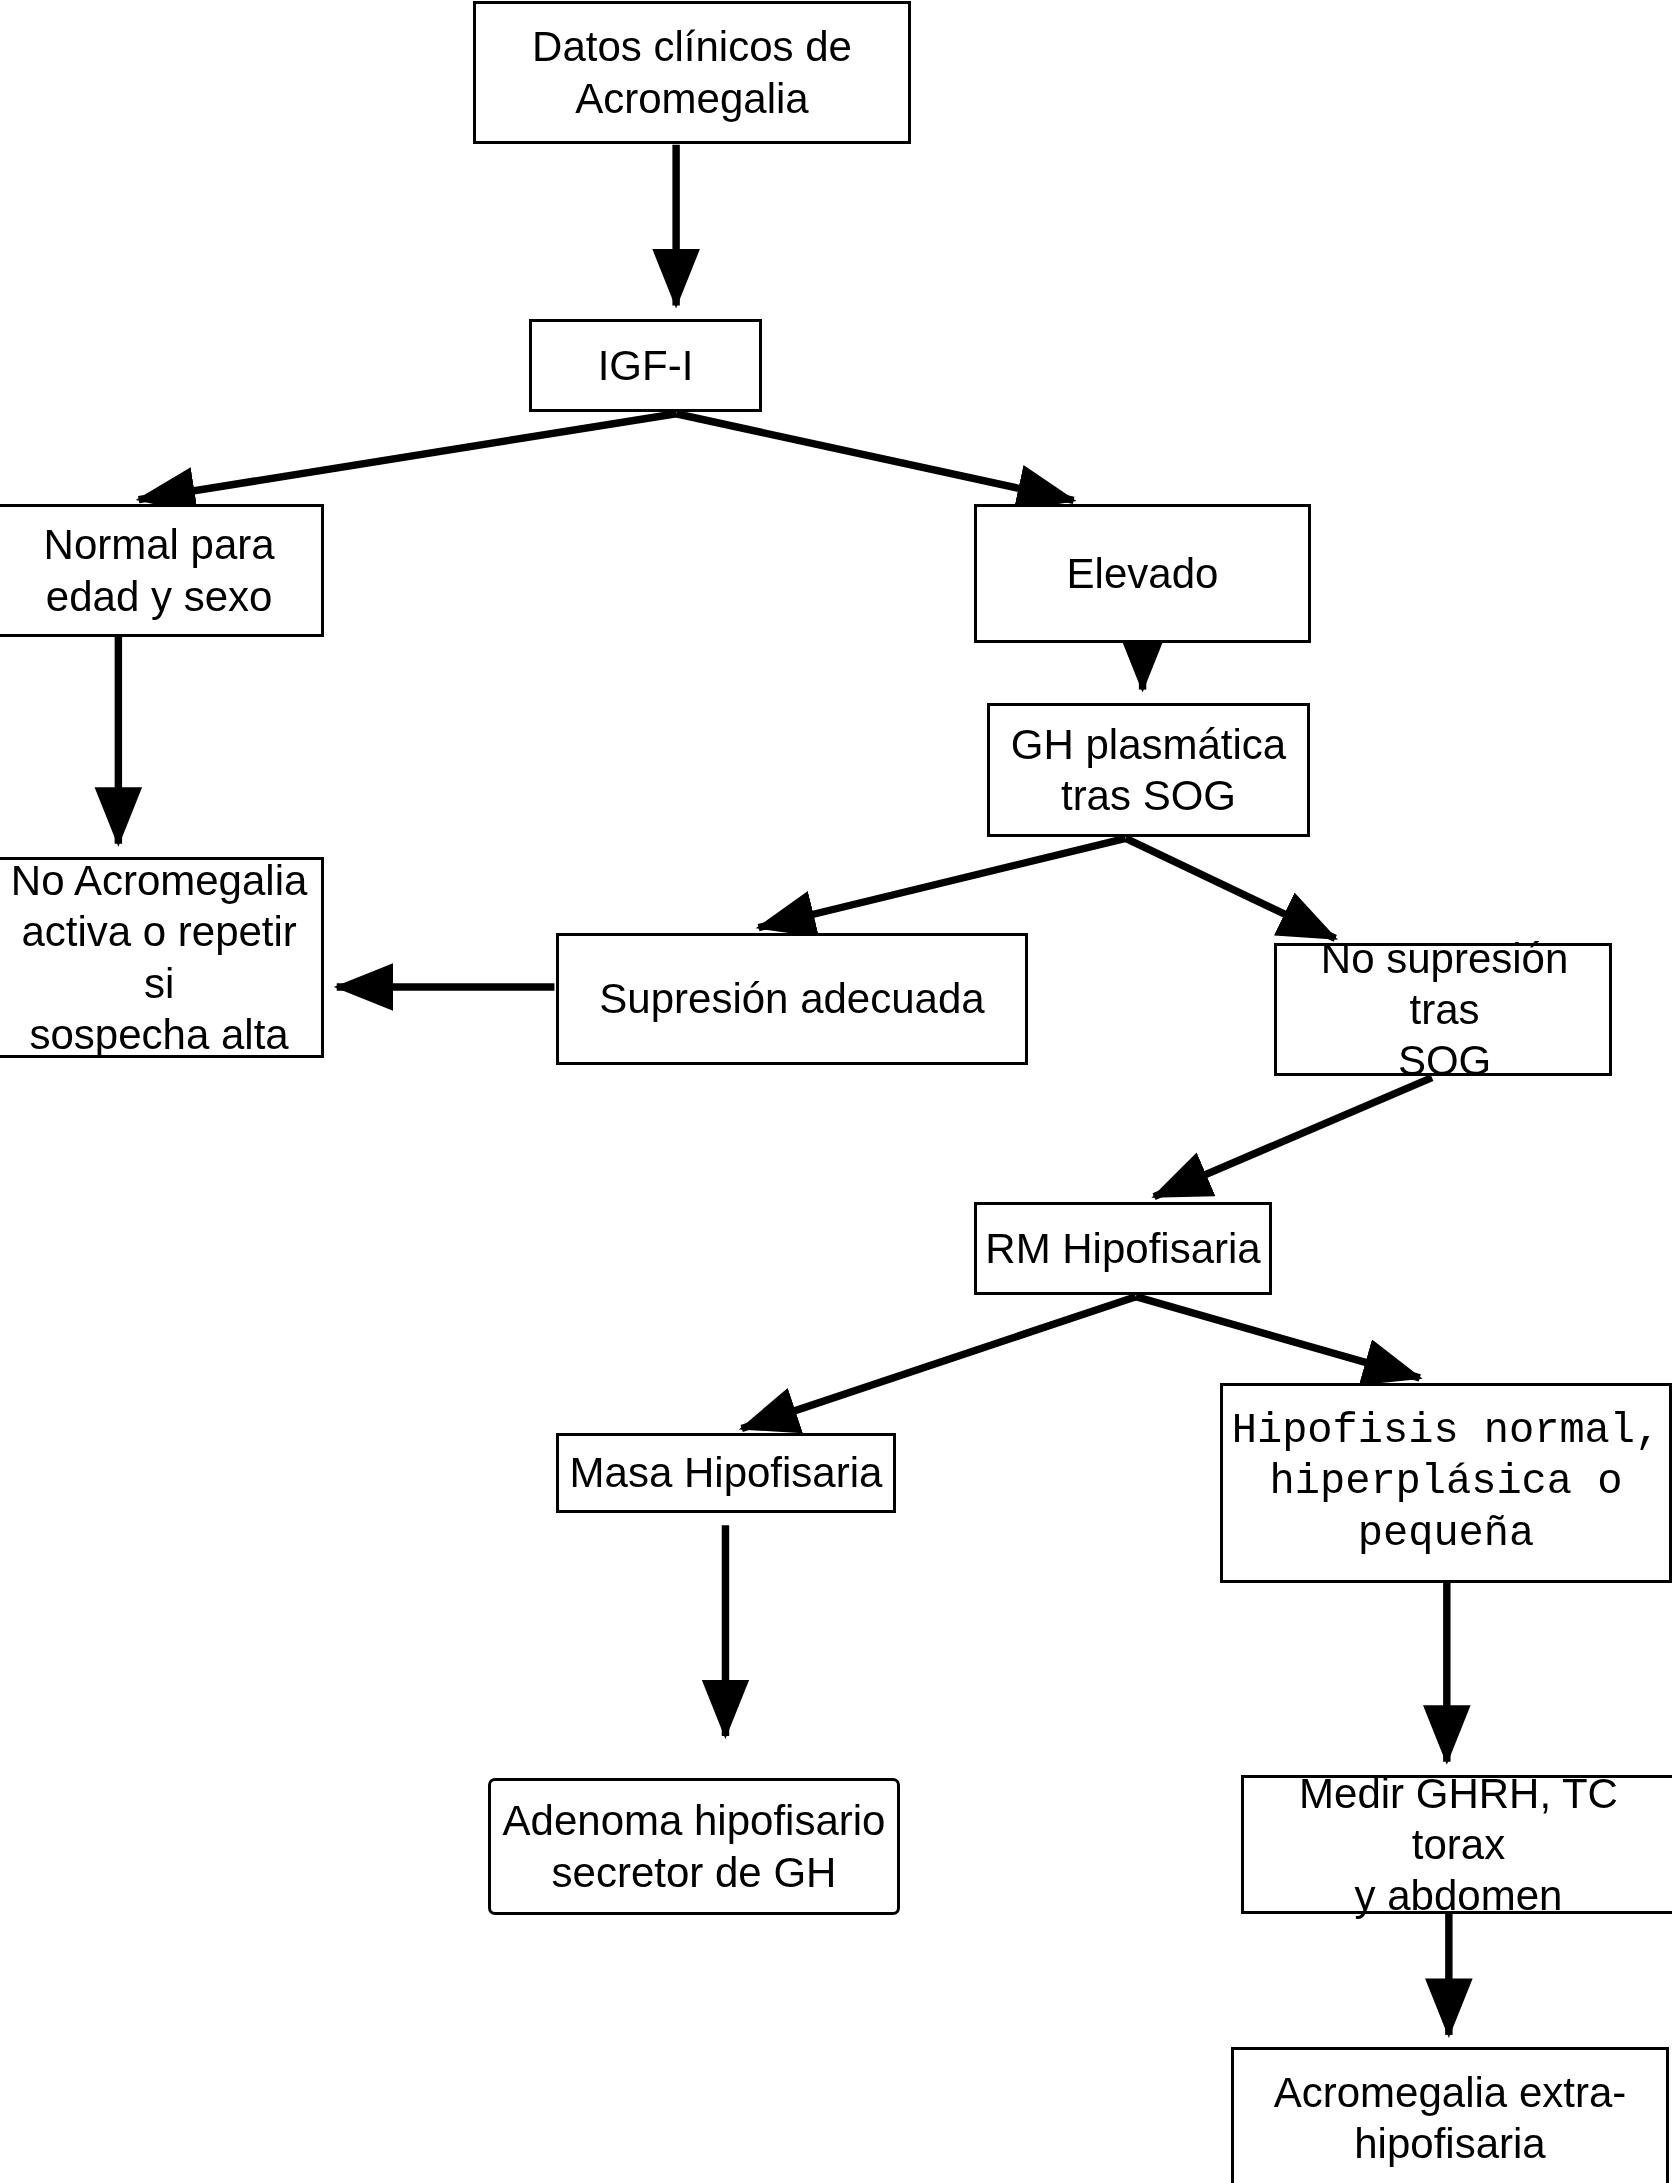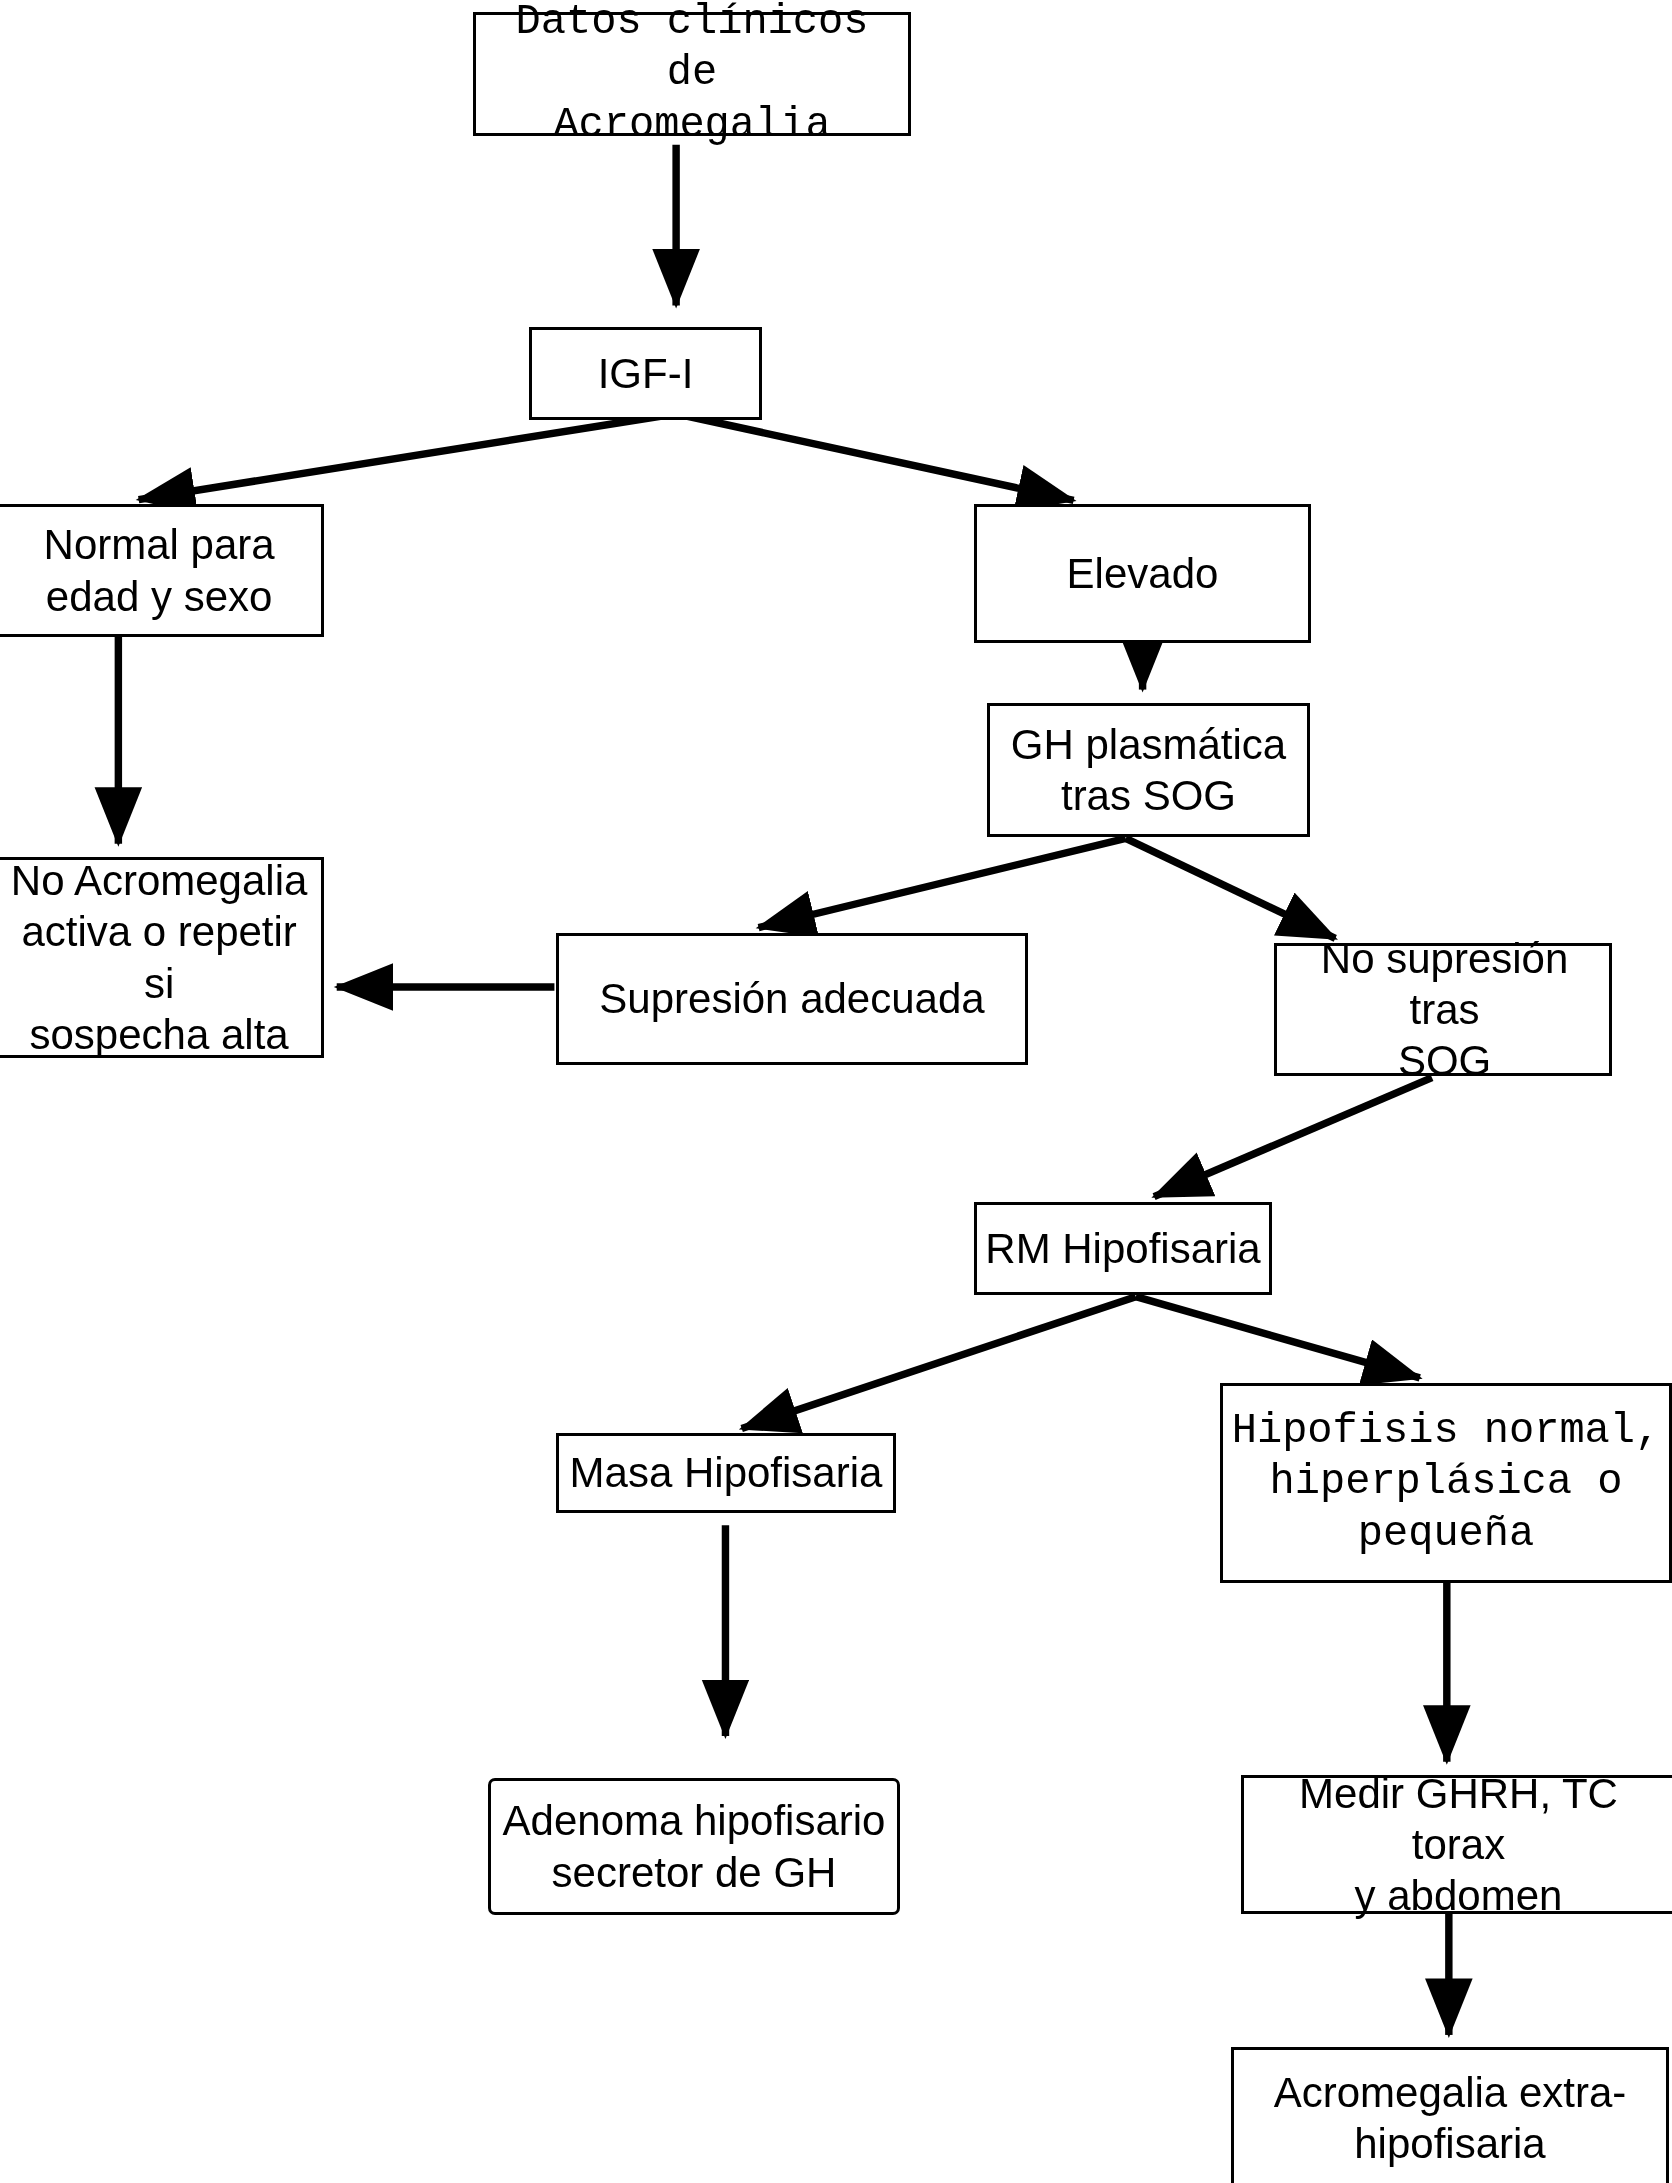--- a/index.html
+++ b/index.html
@@ -39,22 +39,22 @@
     line-height: 1.22;
     letter-spacing: 0px;
     padding: 2.7px 6.8px;
     z-index: 2;
   }
   .node span {
     display: block;
     white-space: pre-line;
   }
   
-  #n-datos      { left: 473px;  top: 12px;    width: 438px;  height: 124px; font-family: Liberation Mono, monospace; }
-  #n-igf        { left: 529px;  top: 319px;  width: 233px;  height: 93px; margin-top: 8px; }
+  #n-datos      { left: 473px;  top: 1px;    width: 438px;  height: 143px; }
+  #n-igf        { left: 529px;  top: 319px;  width: 233px;  height: 93px; }
   #n-normal     { left: -5.4px;   top: 504px;  width: 329px;  height: 133px; }
   #n-elevado    { left: 974px; top: 504px;  width: 337px;  height: 139px; }
   #n-gh         { left: 987px; top: 703px; width: 323px;  height: 134px; }
   #n-noacro     { left: -5.4px;   top: 857px; width: 329px;  height: 201px; }
   #n-supresion  { left: 556px;  top: 933px; width: 472px;  height: 132px; }
   #n-nosupr     { left: 1274px; top: 943px; width: 338px;  height: 133px; padding-left: 10px; }
   #n-rm         { left: 974px; top: 1202px; width: 298px;  height: 93px; }
   #n-masa       { left: 556px;  top: 1433px; width: 340px;  height: 80px; }
   #n-hiponormal { left: 1220px; top: 1383px; width: 452px;  height: 200px; font-family: Liberation Mono, monospace; }
   #n-adenoma    { left: 488px;  top: 1778px; width: 412px;  height: 137px; border-radius: 7px; }

